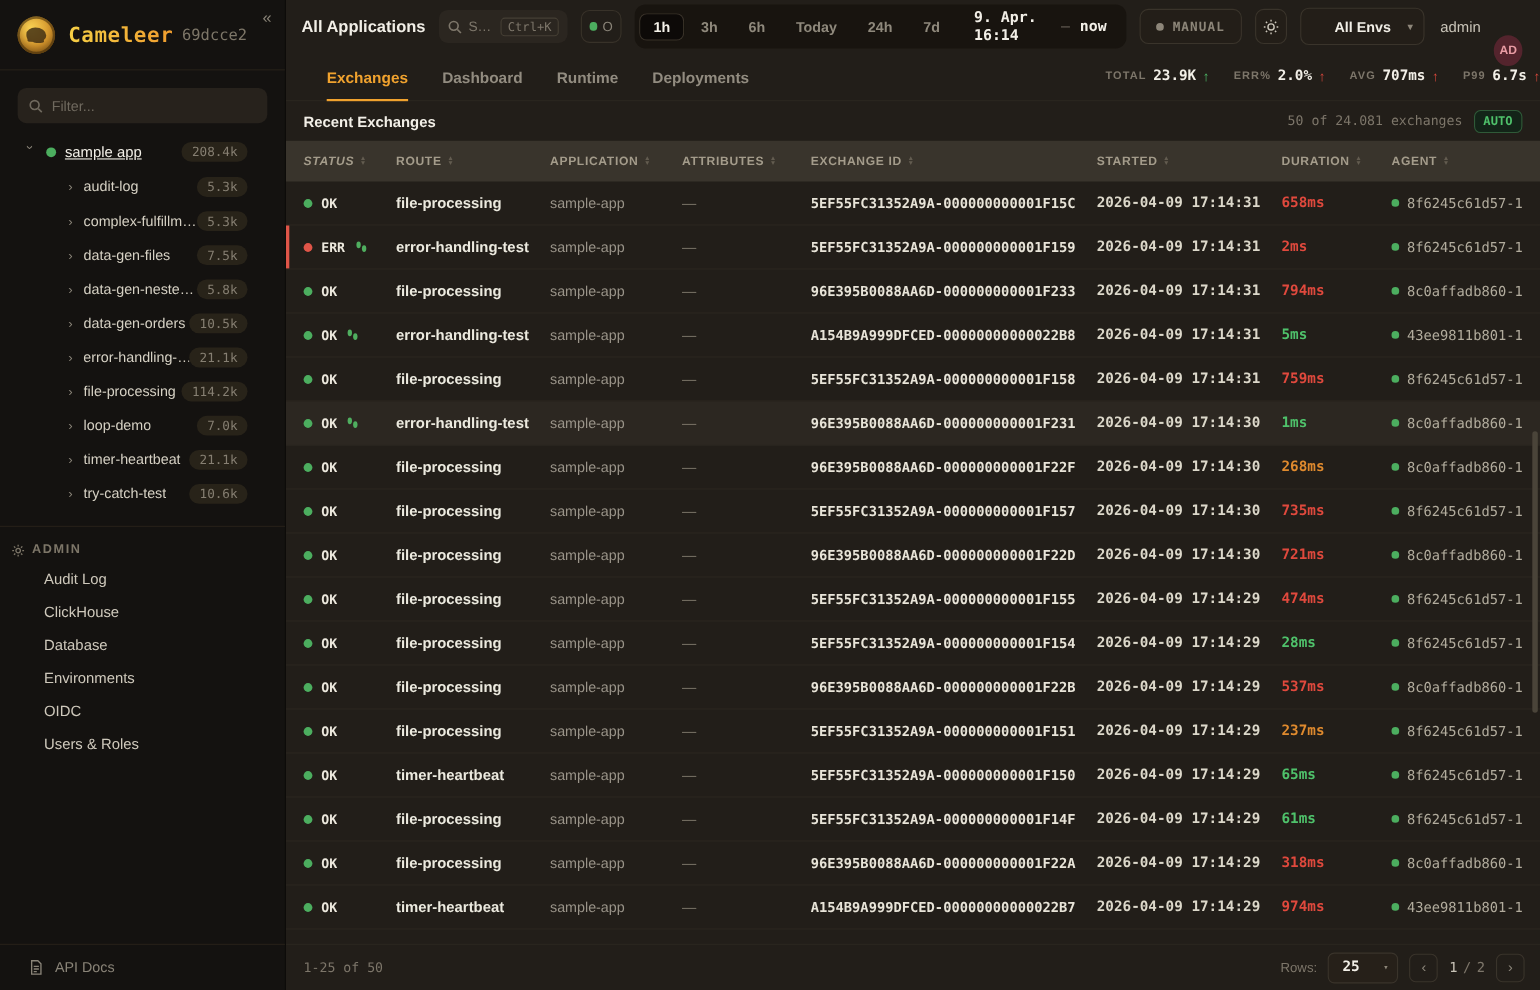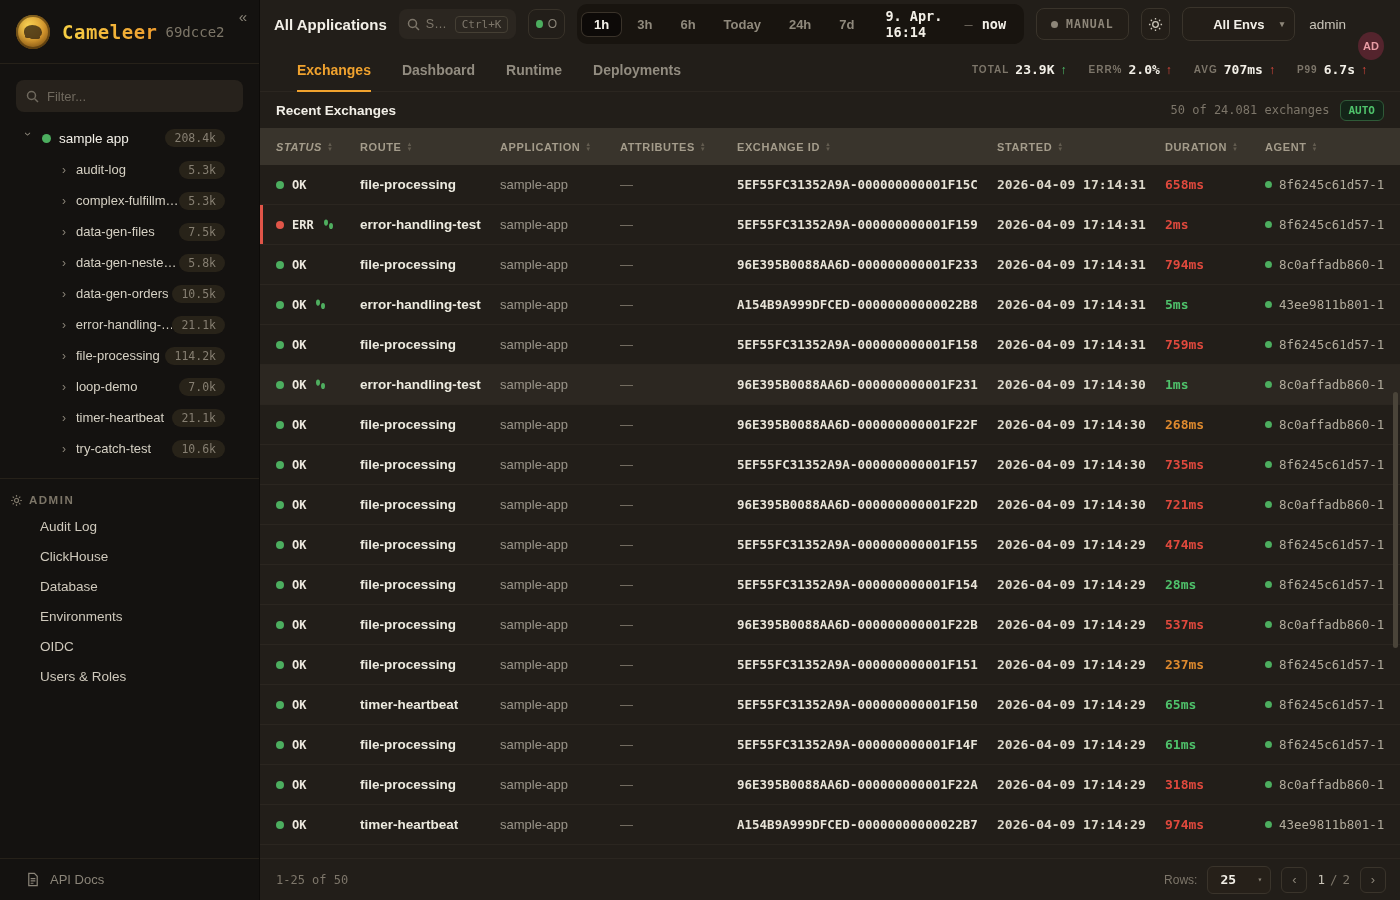--- a/index.html
+++ b/index.html
@@ -23,21 +23,21 @@
   .collapse-btn { position:absolute; right:12px; top:8px; color:#8a8478; font-size:15px; cursor:pointer; }
 
   .sb-filter { margin:16px 16px 10px 16px; height:32px; background:#27221c; border-radius:8px; display:flex; align-items:center; padding:0 10px; gap:8px; color:#6f695e; }
   .sb-filter svg { flex-shrink:0; }
   .sb-filter .ph { font-size:13px; }
 
   .sb-section-label { display:flex; align-items:center; gap:6px; padding-left:10px; margin-top:10px; color:#7d7668; font-size:11.5px; font-weight:bold; letter-spacing:1.5px; height:22px; }
   .app-row { height:32px; display:flex; align-items:center; padding-left:22px; cursor:pointer; }
   .app-row .chev-down { color:#8a8478; font-size:12px; display:inline-block; transform:rotate(90deg); width:12px; }
   .app-row .gdot { width:9px; height:9px; border-radius:50%; background:#4cae5f; margin-left:8px; }
-  .app-row .app-name { margin-left:8px; color:#f2efe7; font-size:13.5px; }
+  .app-row .app-name { margin-left:8px; color:#f2efe7; font-size:13.5px;text-decoration:underline; }
   .count-badge { margin-left:auto; margin-right:34px; background:#282319; color:#867f72; font-family:"DejaVu Sans Mono", monospace; font-size:11.5px; padding:2px 9px; border-radius:10px; }
   .route-row { height:31px; display:flex; align-items:center; padding-left:62px; cursor:pointer; }
   .route-row .chev { color:#8a8478; font-size:12px; width:14px; }
   .route-row .route-name { color:#d6d1c4; font-size:13px; white-space:nowrap; overflow:hidden; }
   .sb-divider { border-top:1px solid #262119; margin-top:14px; }
   .admin-item { height:30px; display:flex; align-items:center; padding-left:40px; color:#cfc9bc; font-size:13.5px; cursor:pointer; }
   .sb-footer { margin-top:auto; border-top:1px solid #262119; height:42px; display:flex; align-items:center; padding-left:26px; gap:10px; color:#8a8478; font-size:13px; cursor:pointer; }
 
   
   .main { flex:1; display:flex; flex-direction:column; min-width:0; position:relative; }
@@ -62,21 +62,21 @@
   .env-select { height:34px; width:122px; border:1px solid #3a342b; background:#231e18; border-radius:8px; display:flex; align-items:center; justify-content:center; position:relative; font-size:13px; font-weight:bold; color:#f2efe7; cursor:pointer; }
   .env-select .caret { position:absolute; right:10px; color:#8d8679; font-size:9px; }
   .user-name { color:#c9c4b8; font-size:13.5px; margin-left:2px; }
   .avatar { width:28px; height:28px; border-radius:50%; background:#54242d; color:#e99ca4; font-size:11px; font-weight:bold; display:flex; align-items:center; justify-content:center; cursor:pointer;margin-top:44px; }
 
   
   .tabstrip { height:44px; display:flex; align-items:stretch; padding-left:37px; border-bottom:1px solid #2b2620; flex-shrink:0; }
   .tab { display:flex; align-items:center; font-size:14px; font-weight:bold; color:#928c80; margin-right:31px; cursor:pointer; position:relative; }
   .tab.active { color:#f0a22e; }
   .tab.active::after { content:""; position:absolute; left:0; right:0; bottom:-1px; height:2px; background:#f0a22e; }
-  .stats { margin-left:auto; display:flex; align-items:center; gap:22px; padding-right:33px; }
+  .stats { margin-left:auto; display:flex; align-items:center; gap:22px; padding-right:0; }
   .stat { display:flex; align-items:center; gap:6px; }
   .stat .slabel { font-size:10px; font-weight:bold; letter-spacing:1px; color:#7d766a; }
   .stat .svalue { font-family:"DejaVu Sans Mono", monospace; font-weight:bold; font-size:13px; color:#f2efe7; }
   .stat .sarrow { font-size:12px; font-weight:bold; }
   .sarrow.green { color:#4fc26b; } .sarrow.red { color:#e0493d; }
 
   
   .rx-header { height:36px; display:flex; align-items:center; padding:0 16px; flex-shrink:0; }
   .rx-title { font-size:13.5px; font-weight:bold; color:#f2efe7; }
   .rx-right { margin-left:auto; display:flex; align-items:center; gap:10px; }

